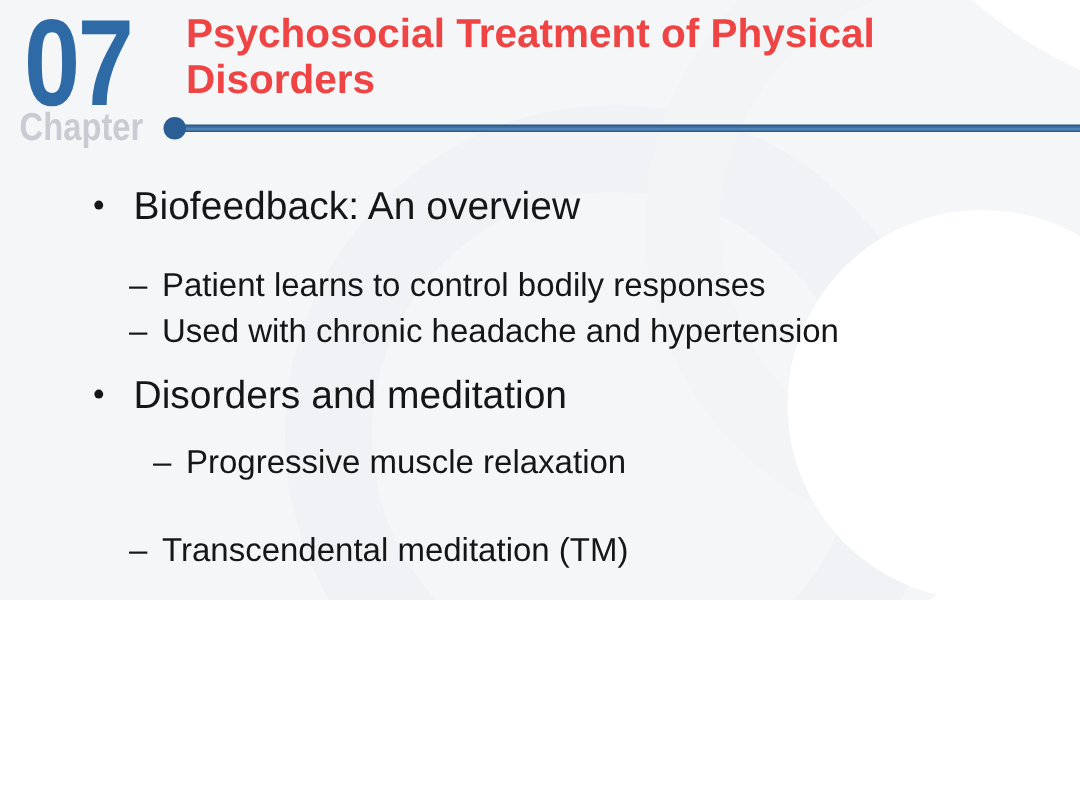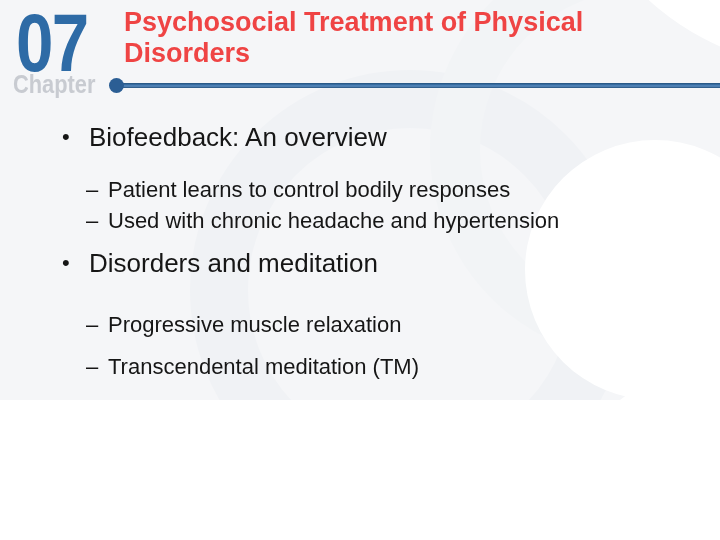--- a/index.html
+++ b/index.html
@@ -76,21 +76,21 @@
   .lvl1 { font-size: 26px; line-height: 32px; left: 62px; }
   .lvl1 .marker { width: 27px; font-size: 22px; vertical-align: 2px; }
 
   .lvl2 { font-size: 22px; line-height: 27px; left: 86px; }
   .lvl2 .marker { width: 22px; }
 
   .b1  { top: 121px; }
   .s1a { top: 176px; }
   .s1b { top: 207px; }
   .b2  { top: 247px; }
-  .s2a { top: 311px; }
+  .s2a { top: 294px; margin-left: 16px; }
   .s2b { top: 335px; margin-top: 18px; }
 </style>
 </head>
 <body>
 
 <div class="slide">
 
   <div class="wm wm-blob"></div>
   <div class="wm wm-ring"></div>
   <div class="wm wm-ring2"></div>

